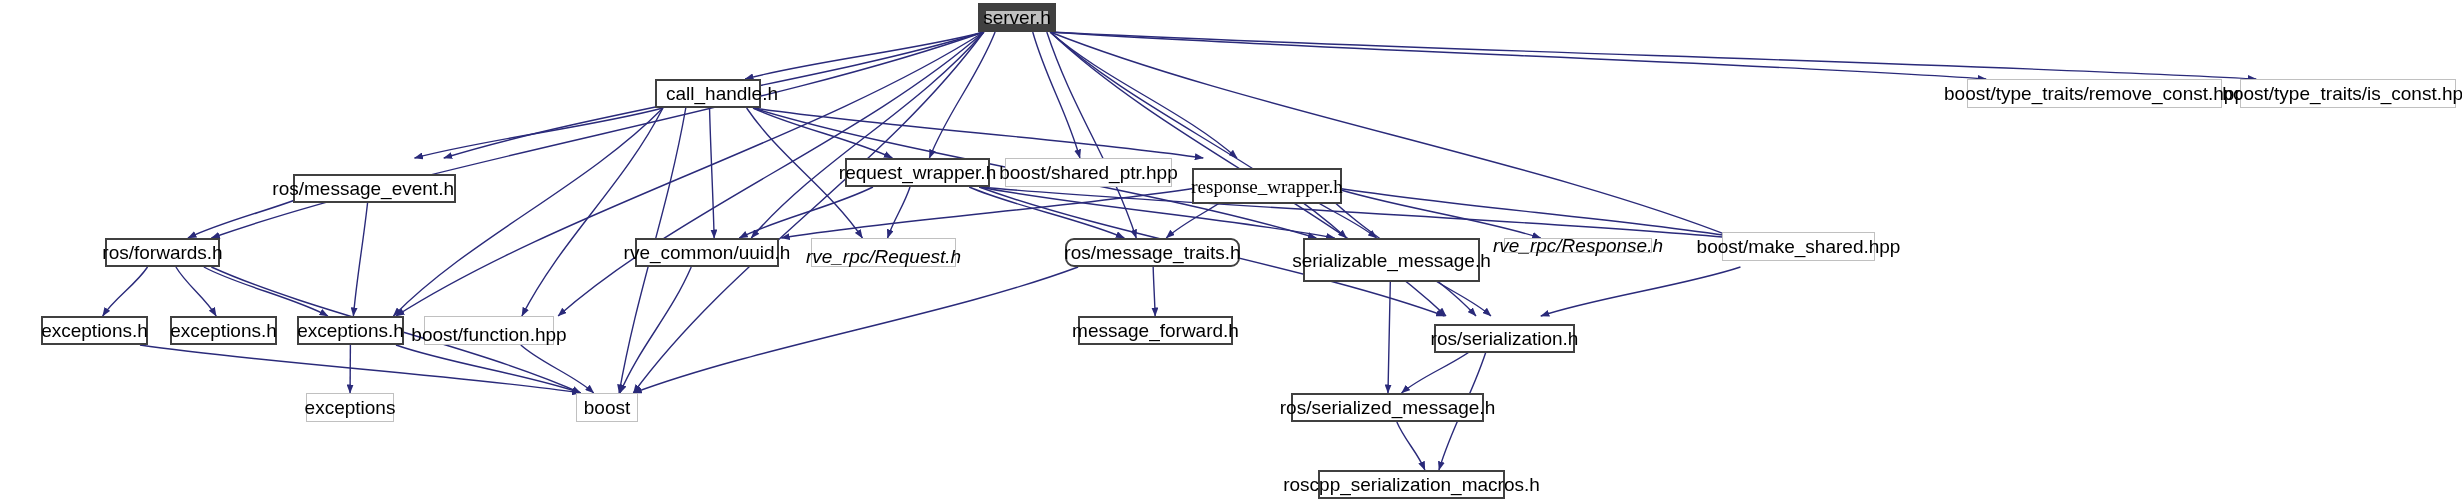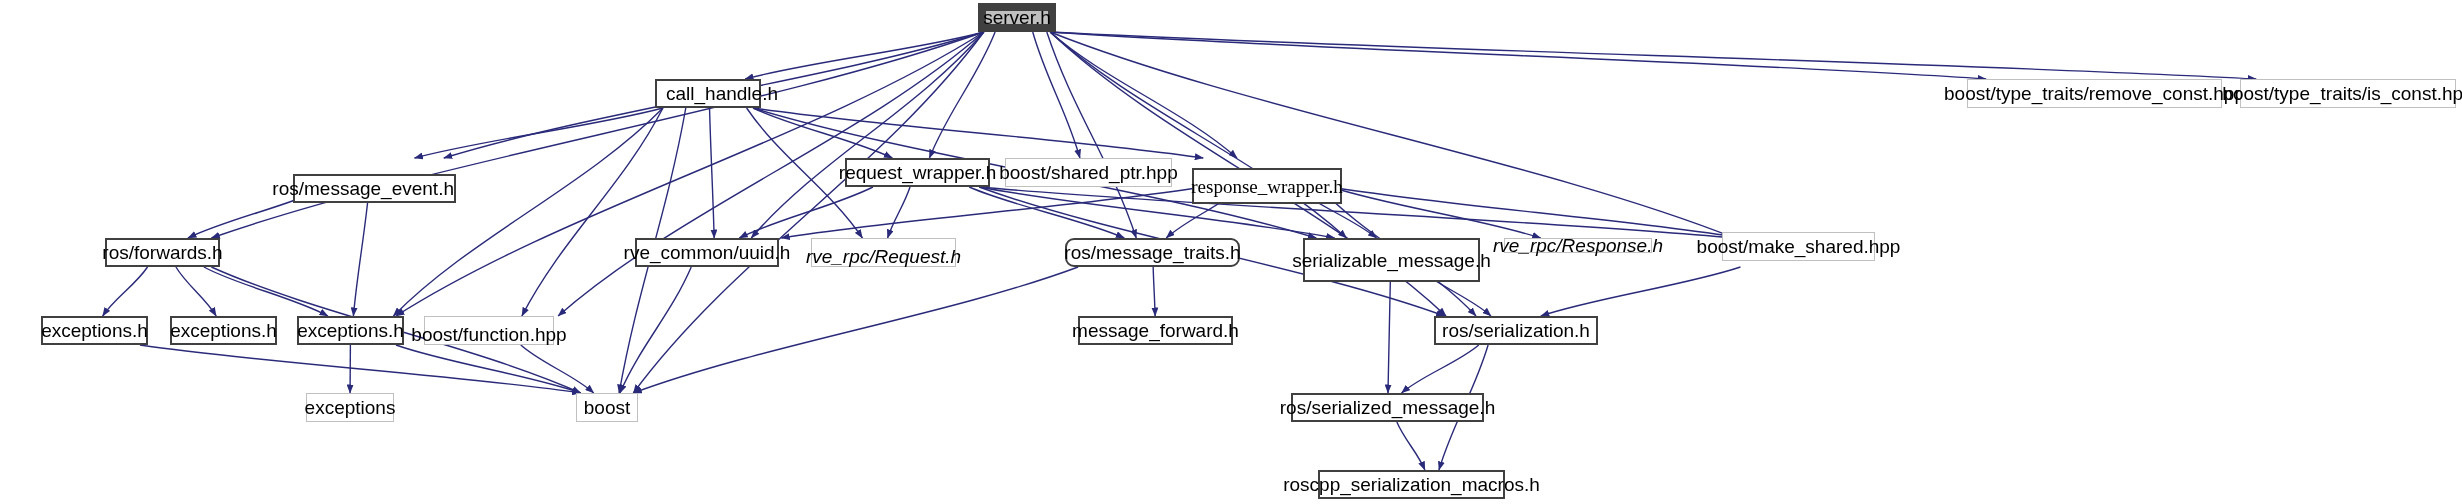--- a/index.html
+++ b/index.html
@@ -145,21 +145,21 @@
       </div>
       <div class="node solid" style="left: 297px; top: 316px; width: 107px; height: 29px;">
         <span>exceptions.h</span>
       </div>
       <div class="node" style="left: 424px; top: 316px; width: 130px; height: 29px; align-items: flex-end;">
         <span>boost/function.hpp</span>
       </div>
       <div class="node solid" style="left: 1078px; top: 316px; width: 155px; height: 29px;">
         <span>message_forward.h</span>
       </div>
-      <div class="node solid" style="left: 1434px; top: 316px; width: 164px; height: 29px; text-align: center;">
+      <div class="node solid" style="left: 1434px; top: 324px; width: 141px; height: 29px; text-align: center;">
         <span>ros/serialization.h</span>
       </div>
       <div class="node" style="left: 306px; top: 393px; width: 88px; height: 29px;">
         <span>exceptions</span>
       </div>
       <div class="node" style="left: 576px; top: 393px; width: 62px; height: 29px;">
         <span>boost</span>
       </div>
       <div class="node solid" style="left: 1291px; top: 393px; width: 193px; height: 29px;">
         <span>ros/serialized_message.h</span>

